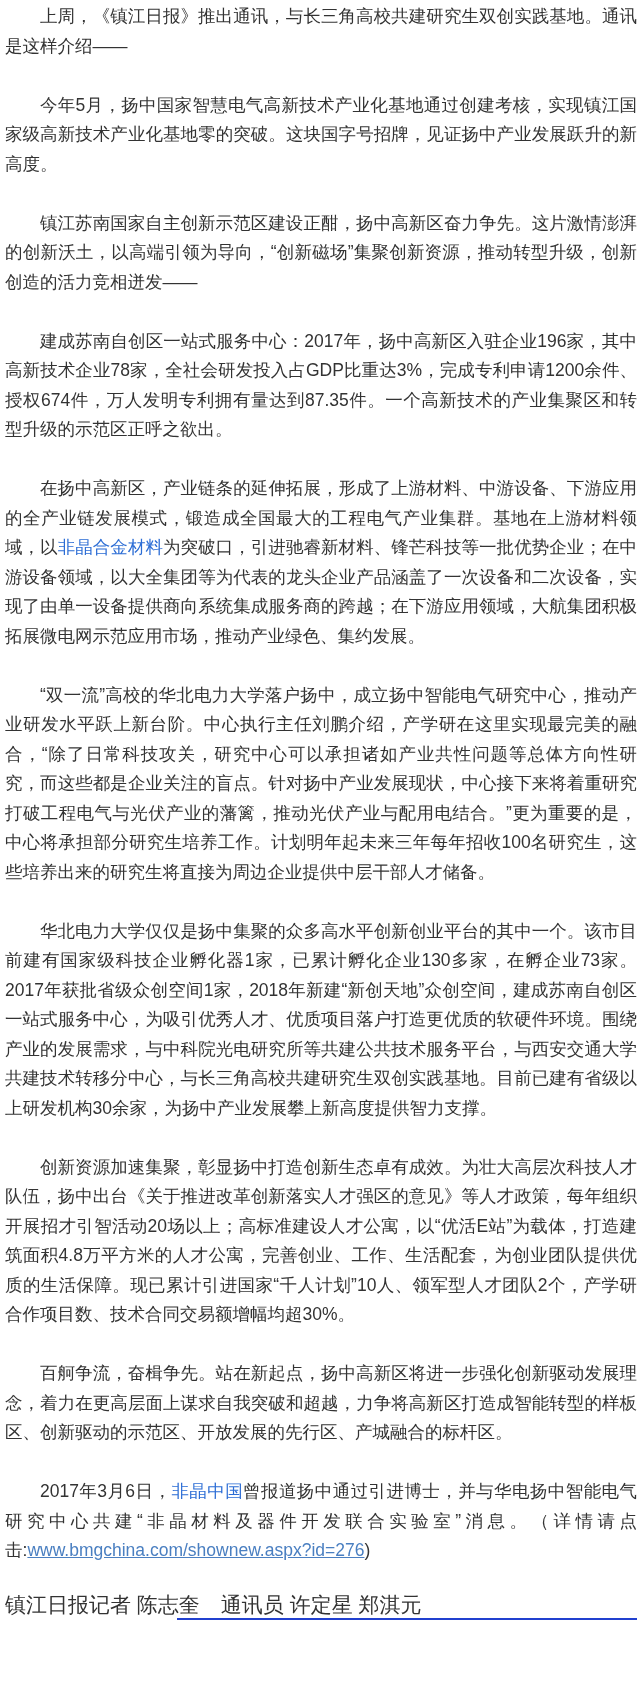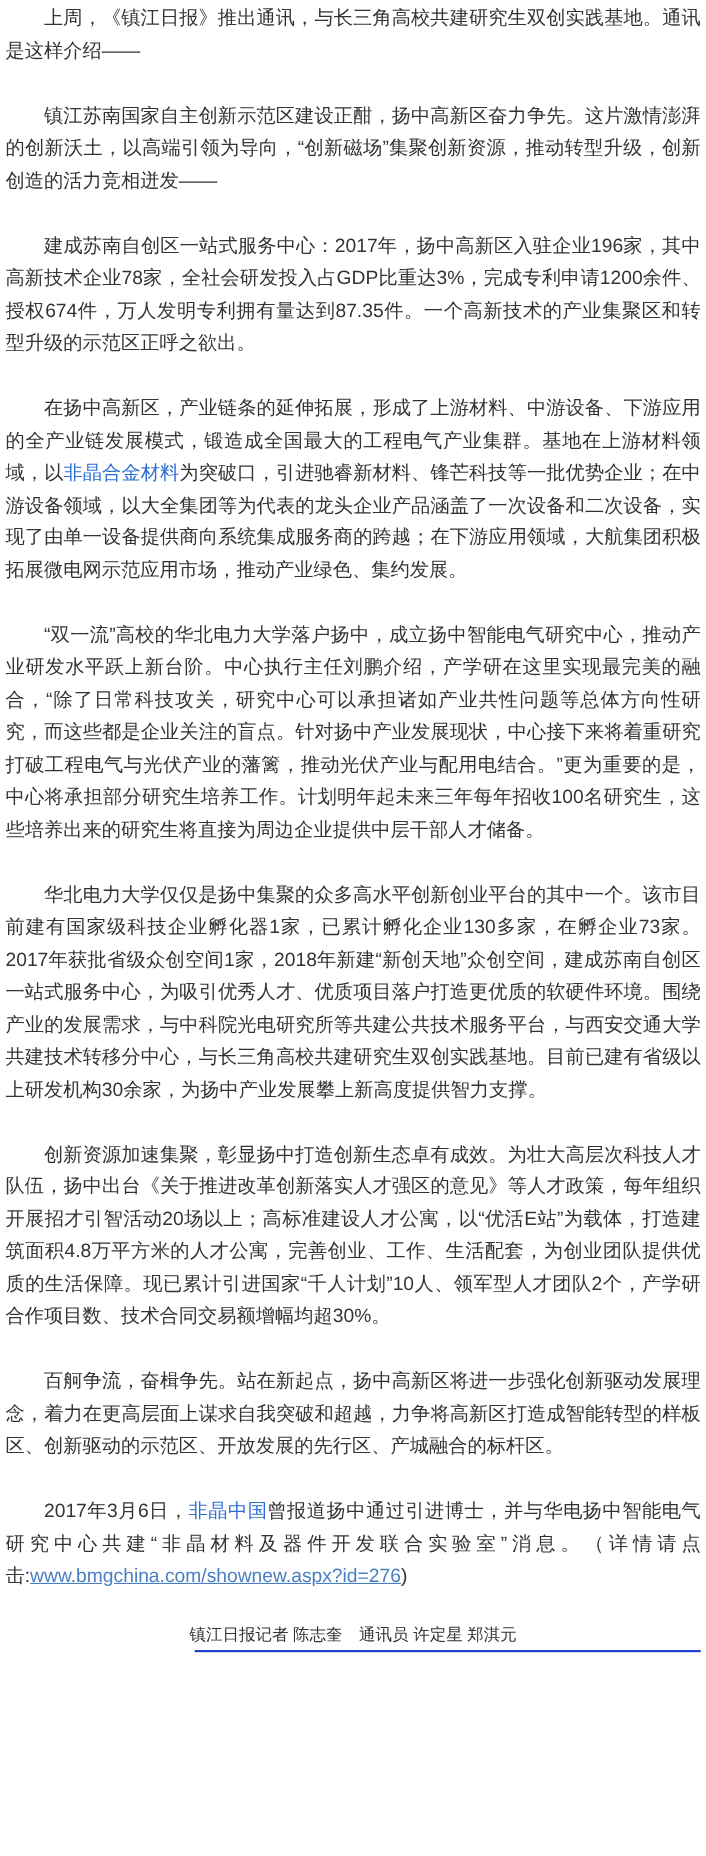--- a/index.html
+++ b/index.html
@@ -31,38 +31,39 @@
     cursor: pointer;
   }
   a.url-link {
     color: var(--url-link-color, #4a7fc1);
     text-decoration: underline;
     cursor: pointer;
     white-space: nowrap;
   }
   .byline {
     color: var(--text-color, #333333);
-    font-size: 15px;
+    font-size: 21px;
     line-height: 20px;
     padding: 0 0 0 0;
-    text-align: center;
+    text-align: left;
   }
   .divider {
     height: 0;
     border-top: 2px solid var(--divider-color, #2140cf);
     margin: 3px 0 2px 172px;
   }
 </style>
 </head>
 <body style="background: rgb(255, 255, 255);">
 
 <div class="article">
 
   <p class="para"><span>上周，《镇江日报》推出通讯，与长三角高校共建研究生双创实践基地。通讯是这样介绍——</span></p>
 
+  <p class="para"><span>今年5月，扬中国家智慧电气高新技术产业化基地通过创建考核，实现镇江国家级高新技术产业化基地零的突破。这块国字号招牌，见证扬中产业发展跃升的新高度。</span></p>
 
   <p class="para"><span>镇江苏南国家自主创新示范区建设正酣，扬中高新区奋力争先。这片激情澎湃的创新沃土，以高端引领为导向，“创新磁场”集聚创新资源，推动转型升级，创新创造的活力竞相迸发——</span></p>
 
   <p class="para"><span>建成苏南自创区一站式服务中心：2017年，扬中高新区入驻企业196家，其中高新技术企业78家，全社会研发投入占GDP比重达3%，完成专利申请1200余件、授权674件，万人发明专利拥有量达到87.35件。一个高新技术的产业集聚区和转型升级的示范区正呼之欲出。</span></p>
 
   <p class="para"><span>在扬中高新区，产业链条的延伸拓展，形成了上游材料、中游设备、下游应用的全产业链发展模式，锻造成全国最大的工程电气产业集群。基地在上游材料领域，以</span><a class="cjk-link">非晶合金材料</a><span>为突破口，引进驰睿新材料、锋芒科技等一批优势企业；在中游设备领域，以大全集团等为代表的龙头企业产品涵盖了一次设备和二次设备，实现了由单一设备提供商向系统集成服务商的跨越；在下游应用领域，大航集团积极拓展微电网示范应用市场，推动产业绿色、集约发展。</span></p>
 
   <p class="para"><span>“双一流”高校的华北电力大学落户扬中，成立扬中智能电气研究中心，推动产业研发水平跃上新台阶。中心执行主任刘鹏介绍，产学研在这里实现最完美的融合，“除了日常科技攻关，研究中心可以承担诸如产业共性问题等总体方向性研究，而这些都是企业关注的盲点。针对扬中产业发展现状，中心接下来将着重研究打破工程电气与光伏产业的藩篱，推动光伏产业与配用电结合。”更为重要的是，中心将承担部分研究生培养工作。计划明年起未来三年每年招收100名研究生，这些培养出来的研究生将直接为周边企业提供中层干部人才储备。</span></p>
 
   <p class="para"><span>华北电力大学仅仅是扬中集聚的众多高水平创新创业平台的其中一个。该市目前建有国家级科技企业孵化器1家，已累计孵化企业130多家，在孵企业73家。2017年获批省级众创空间1家，2018年新建“新创天地”众创空间，建成苏南自创区一站式服务中心，为吸引优秀人才、优质项目落户打造更优质的软硬件环境。围绕产业的发展需求，与中科院光电研究所等共建公共技术服务平台，与西安交通大学共建技术转移分中心，与长三角高校共建研究生双创实践基地。目前已建有省级以上研发机构30余家，为扬中产业发展攀上新高度提供智力支撑。</span></p>

